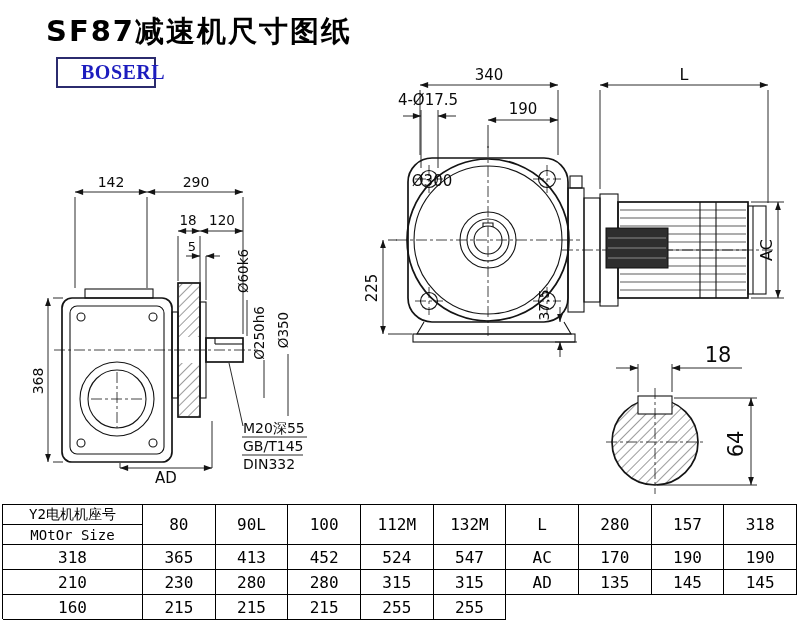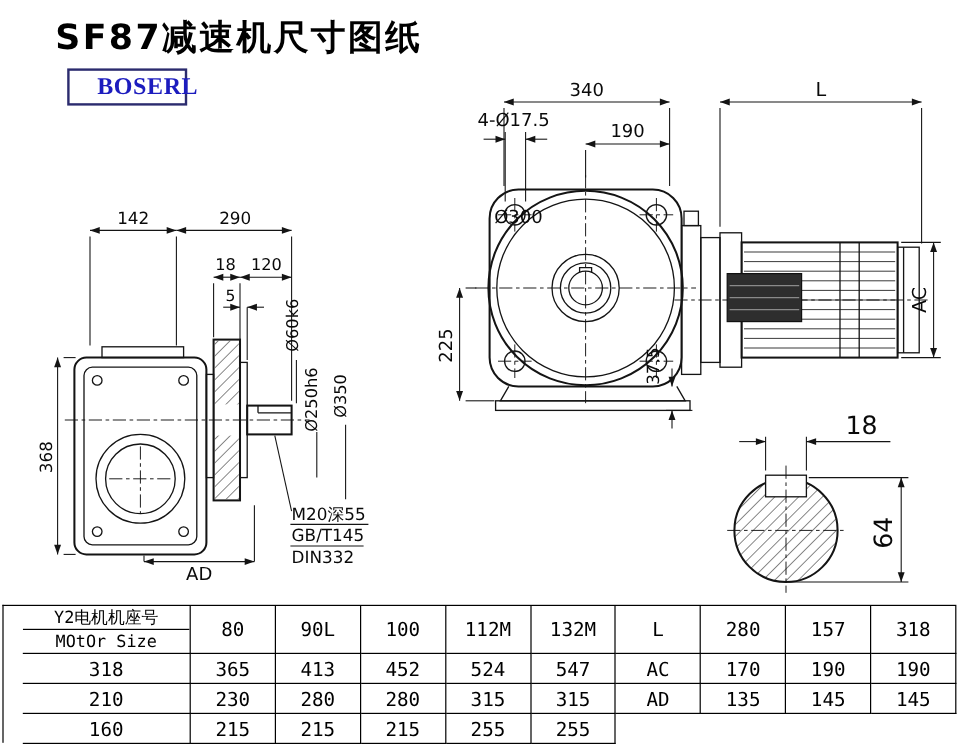--- a/index.html
+++ b/index.html
@@ -20,21 +20,21 @@
   .thin { stroke-width:0.7; }
   .dim  { stroke:#141414; stroke-width:0.9; fill:none; }
   .cl   { stroke:#141414; stroke-width:0.8; stroke-dasharray:11 3 3 3; fill:none; }
   .t    { font-family:"DejaVu Sans",sans-serif; fill:#0a0a0a; }
   .dark { fill:#2e2e2e; stroke:#111; stroke-width:1; }
 
   .tbl  { position:absolute; left:2px; top:504px; width:795px; height:115px;
           display:grid; grid-template-columns:140px repeat(9,1fr);
           grid-template-rows:40px 25px 25px 25px;
           border-top:1.5px solid #000; border-left:1.5px solid #000;
-          font-family:"DejaVu Sans Mono","Liberation Mono",monospace; background:#fff;padding-left:16px; }
+          font-family:"DejaVu Sans Mono","Liberation Mono",monospace; background:#fff; }
   .tc   { border-right:1px solid #000; border-bottom:1px solid #000;
           display:flex; align-items:center; justify-content:center;
           font-size:16px; color:#000; overflow:hidden; }
   .th1  { flex-direction:column; align-items:stretch; font-size:14px; }
   .th1 span { flex:1; display:flex; align-items:center; justify-content:center; }
   .th1 .hl1 { border-bottom:1px solid #000; }
 </style>
 </head>
 <body>
 

